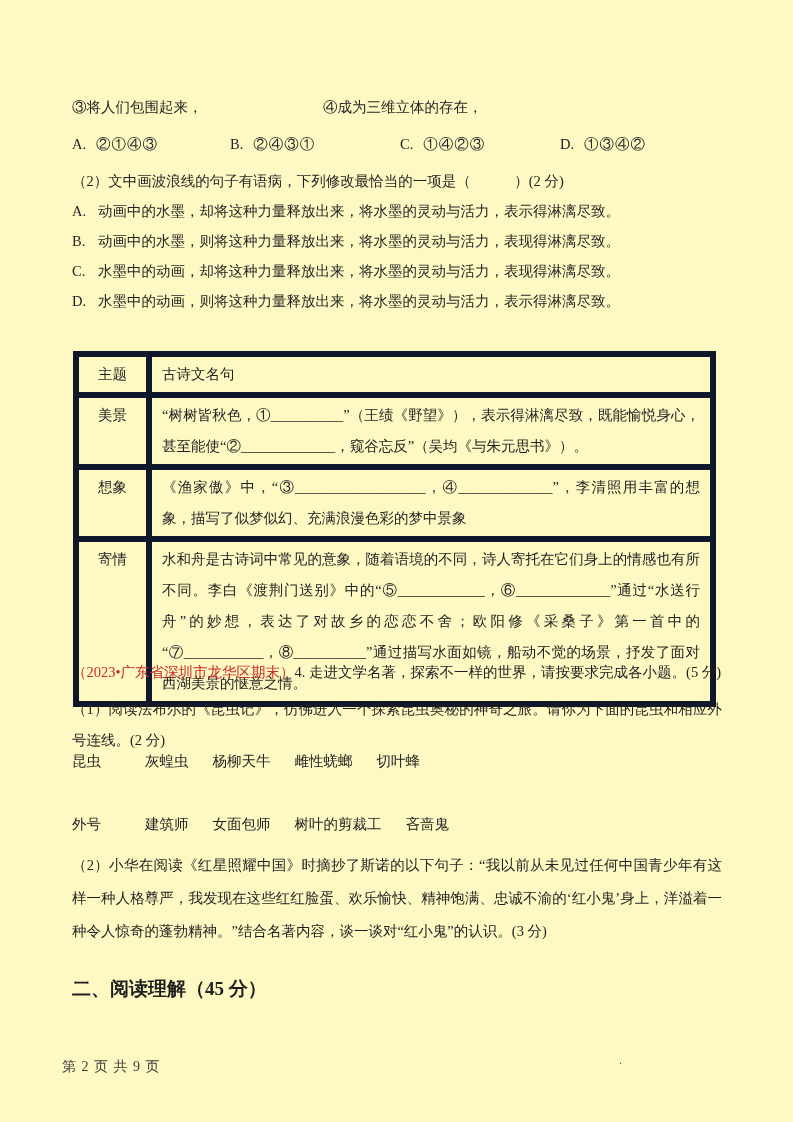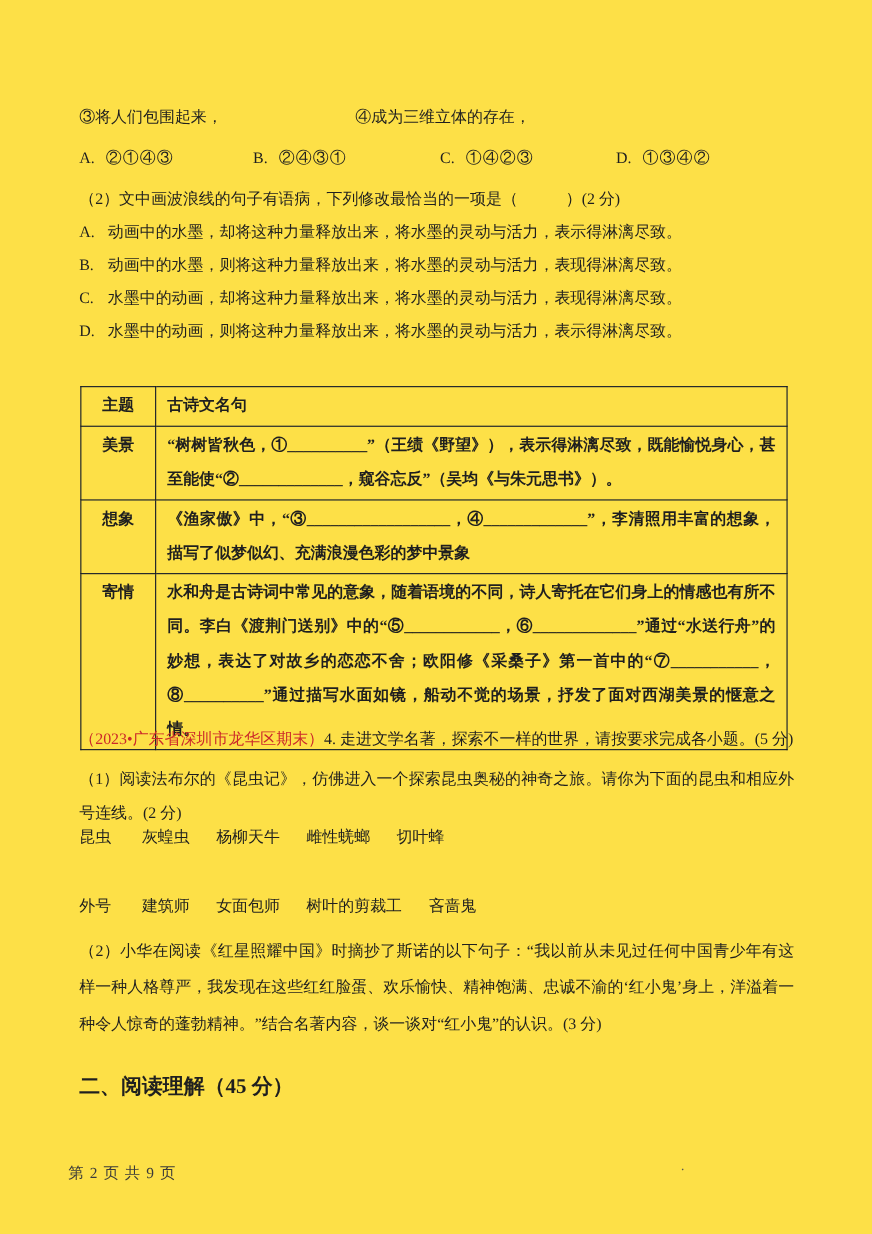--- a/index.html
+++ b/index.html
@@ -1,19 +1,19 @@
 <!DOCTYPE html>
 <html lang="zh"><head>
 <meta charset="utf-8">
 <style>
   html,body{margin:0;padding:0;background:#e8e8e8;}
   .page{
     position:relative;
     width:793px;height:1122px;
-    background:#fde047;
+    background:#fef9c3;
     margin:0 auto;
     font-family:"Liberation Serif","DejaVu Serif",serif;
     font-size:14.5px;
     color:#1f1f1f;
     overflow:hidden;
   }
   .blk{position:absolute;left:72px;width:650px;line-height:20px;}
   .just{text-align:justify;}
   .red{color:#cc2a2a;}
   .bold{font-weight:bold;}
@@ -25,32 +25,31 @@
   .choice-2{width:160px;}
   .c-val{margin-left:10px;letter-spacing:1px;}
   
   .opt{display:flex;}
   .opt-label{flex:0 0 26px;}
   
   .item3{display:inline-block;width:251px;}
   
   table.poem{border-collapse:collapse;width:643px;table-layout:fixed;}
   table.poem td{
-    border:1px solid #0f172a;
+    border:6px solid #0f172a;
     vertical-align:top;
     line-height:31px;
     padding:2px 10px;
-    font-weight:bold;
   }
   td.c1{width:47px;text-align:center;}
   td.c2{text-align:justify;}
   tr.hdr td{height:31px;}
   
   .match-row{display:flex;gap:24px;}
-  .match-row .lead{margin-right:4px;}
+  .match-row .lead{margin-right:20px;}
   .p31{line-height:31px;}
   .p33{line-height:33px;}
   .footer{
     position:absolute;left:62px;top:1058px;
     font-size:14px;color:#3a3a3a;letter-spacing:1px;
   }
   .stray{
     position:absolute;left:619px;top:1053px;
     font-size:12px;color:#555;
   }

